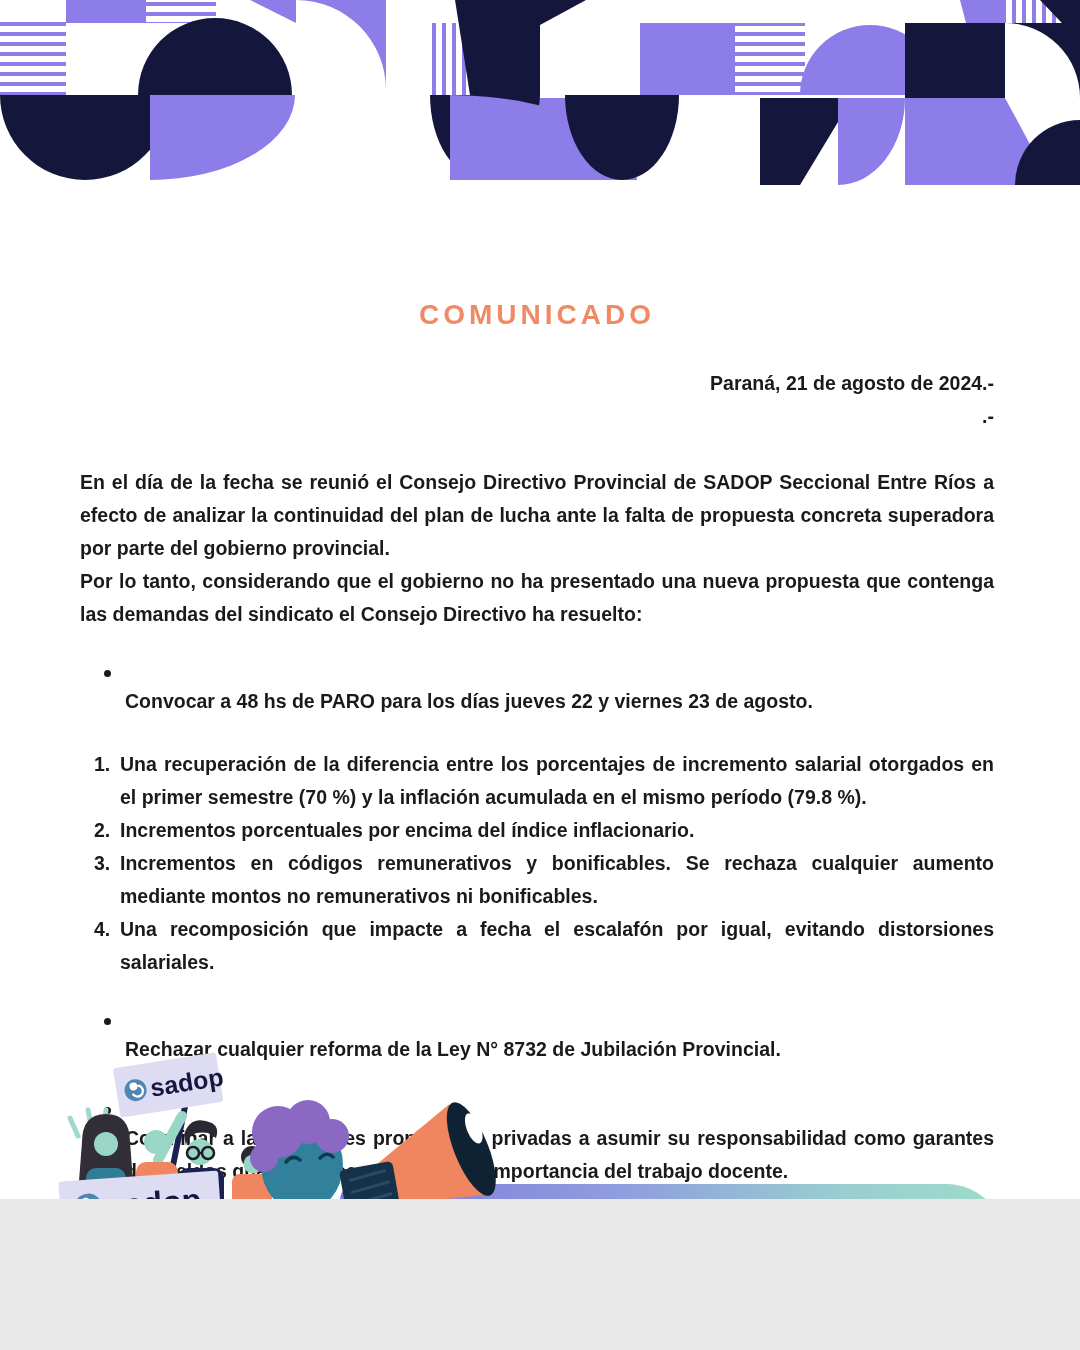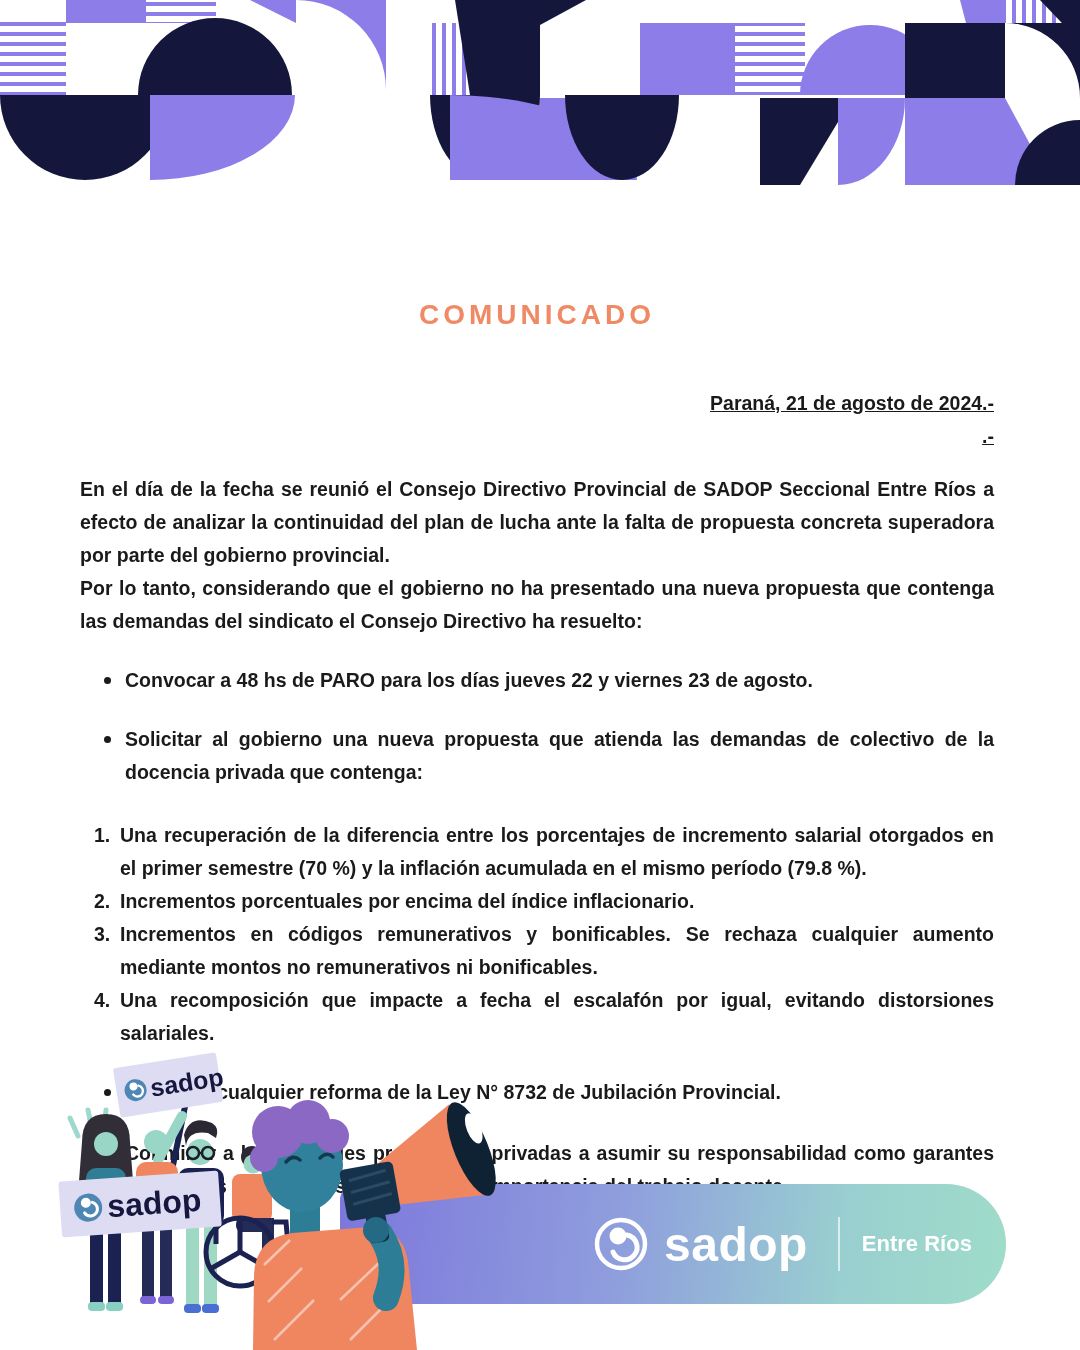--- a/index.html
+++ b/index.html
@@ -1,37 +1,37 @@
 <!DOCTYPE html>
 <html><head>
 <meta charset="utf-8">
 <style>
   * { margin:0; padding:0; box-sizing:border-box; }
   html,body { background:#e8e8e8; }
   .page {
-    position:relative; width:1080px; height:1350px; margin:0 auto;
+    position:relative; width:1080px; height:1199px; margin:0 auto;
     background:#ffffff; overflow:hidden;
     font-family:"Liberation Sans", sans-serif; color:#1a1a1a;
   }
   .header-pattern { display:block; width:1080px; height:185px; }
   .content { padding:0 86px 0 80px; }
   .title {
     margin-top:114px; text-align:center;
     font-size:28px; font-weight:bold; letter-spacing:4px; color:#ef8a64;
   }
-  .dateline { margin-top:56px; text-align:right; font-size:19.5px; font-weight:bold; line-height:25px;text-decoration:underline; }
+  .dateline { margin-top:36px; text-align:right; font-size:19.5px; font-weight:bold; line-height:25px; }
   .body-text { font-size:19.5px; font-weight:bold; line-height:33px; }
   .para { text-align:justify; }
-  .paras { margin-top:20px; }
+  .paras { margin-top:33px; }
   .bullet-row { display:flex; margin-top:26px; }
   .bullet-row .dot {
     flex:0 0 auto; width:7px; height:7px; border-radius:50%;
     background:#1a1a1a; margin:13px 14px 0 24px;
   }
-  .bullet-row .btxt { flex:1; text-align:justify; }
+  .bullet-row .btxt { flex:1; text-align:justify;margin-top:28px; }
   .numbered { margin-top:30px; }
   .num-row { display:flex; }
   .num-row .num { flex:0 0 26px; margin-left:14px; text-align:left; }
   .num-row .ntxt { flex:1; text-align:justify; }
   .mt26 { margin-top:26px; }
   .mt28 { margin-top:28px; }
   
   .banner {
     position:absolute; left:340px; top:1184px; width:666px; height:120px;
     border-radius:16px 60px 60px 16px; z-index:1;
@@ -103,24 +103,20 @@
     </div>
 
     <div class="paras body-text">
       <div class="para">En el día de la fecha se reunió el Consejo Directivo Provincial de SADOP Seccional Entre Ríos a efecto de analizar la continuidad del plan de lucha ante la falta de propuesta concreta superadora por parte del gobierno provincial.</div>
       <div class="para">Por lo tanto, considerando que el gobierno no ha presentado una nueva propuesta que contenga las demandas del sindicato el Consejo Directivo ha resuelto:</div>
     </div>
 
     <div class="bullet-row body-text">
       <span class="dot"></span>
       <span class="btxt">Convocar a 48 hs de PARO para los días jueves 22 y viernes 23 de agosto.</span>
-    </div>
-    <div class="bullet-row body-text">
-      <span class="dot"></span>
-      <span class="btxt">Solicitar al gobierno una nueva propuesta que atienda las demandas de colectivo de la docencia privada que contenga:</span>
     </div>
 
     <div class="numbered body-text">
       <div class="num-row">
         <span class="num">1.</span>
         <span class="ntxt">Una recuperación de la diferencia entre los porcentajes de incremento salarial otorgados en el primer semestre (70 %) y la inflación acumulada en el mismo período (79.8 %).</span>
       </div>
       <div class="num-row">
         <span class="num">2.</span>
         <span class="ntxt">Incrementos porcentuales por encima del índice inflacionario.</span>

